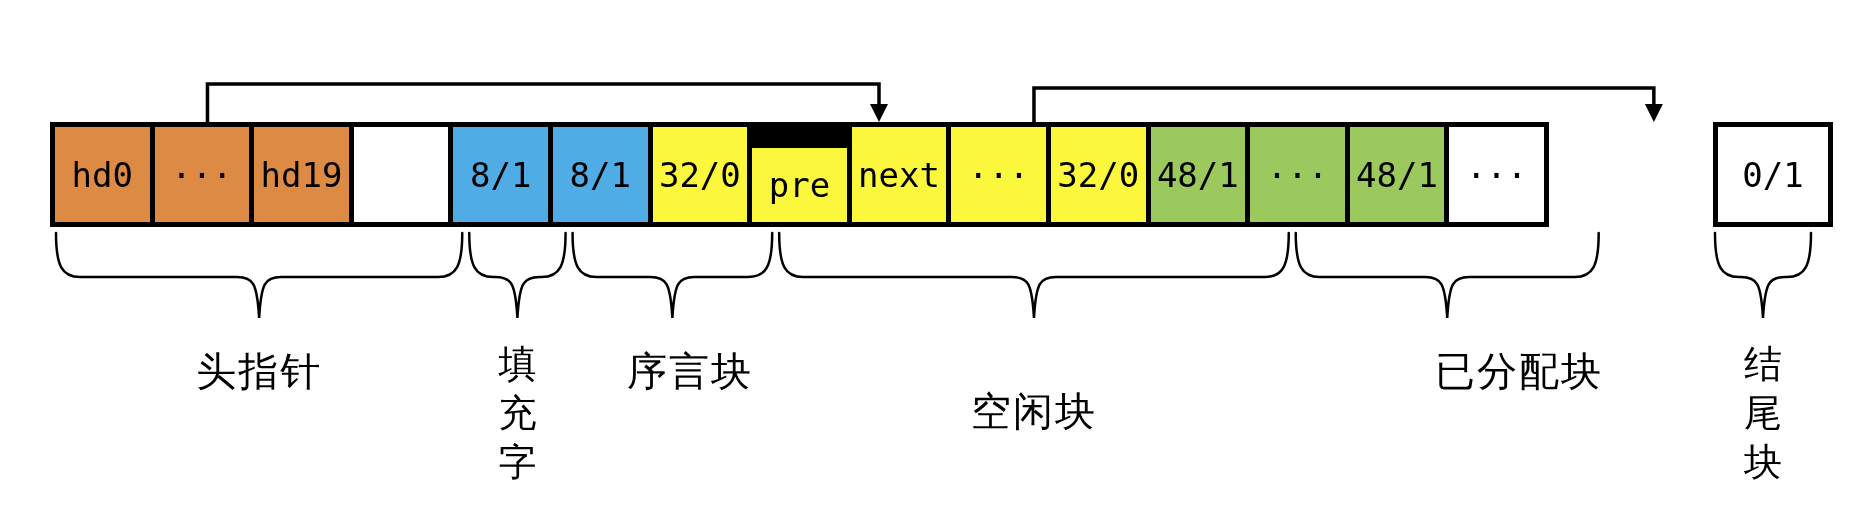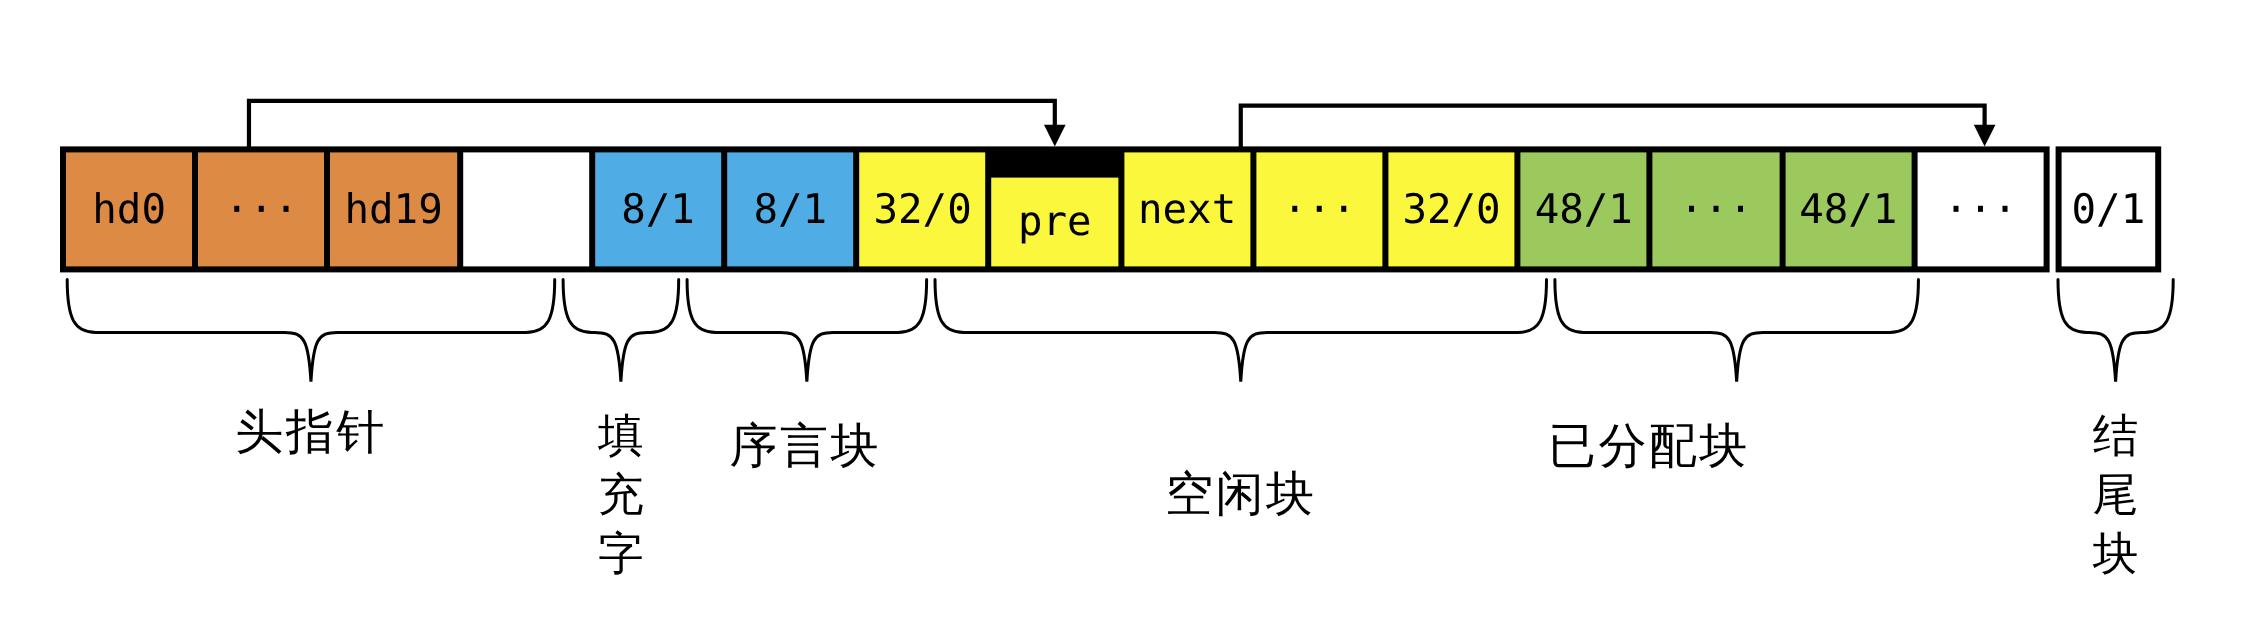--- a/index.html
+++ b/index.html
@@ -9,38 +9,38 @@
     background:#ffffff;
     overflow:hidden;
     font-family:"DejaVu Sans Mono", monospace;
   }
   #overlay{
     position:absolute;left:0;top:0;width:1870px;height:520px;
     pointer-events:none;
   }
   .heap-row{
     position:absolute;
-    left:50px;top:122px;width:1658px;height:105px;
+    left:50px;top:122px;width:1499px;height:105px;
     background:#000000;
     box-sizing:border-box;
     padding:5px;
     display:flex;
     gap:5px;
   }
   .cell{
     flex:1 1 0;
     display:flex;align-items:center;justify-content:center;
     font-size:34px;
     color:#000;
     white-space:nowrap;
     overflow:hidden;
   }
   .epilogue-box{
     position:absolute;
-    left:1713px;top:122px;width:88px;height:105px;
+    left:1713px;top:122px;width:120px;height:105px;
     box-sizing:border-box;
     border:5px solid #000;
     background:#fff;
     display:flex;align-items:center;justify-content:center;
     font-size:34px;color:#000;
   }
   .region-label{
     position:absolute;
     transform:translateX(-50%);
     font-family:"Liberation Sans","DejaVu Sans",sans-serif;
@@ -90,24 +90,24 @@
       <div class="cell" style="background: rgb(156, 201, 93);">···</div>
       <div class="cell" style="background: rgb(156, 201, 93);">48/1</div>
       <div class="cell" style="background: rgb(255, 255, 255);">···</div>
     </div>
 
   <div class="epilogue-box">
     <span>0/1</span>
   </div>
 
   <div id="labels">
-      <div class="region-label" style="left: 259.125px; top: 332px; text-align: right;">头指针</div>
+      <div class="region-label" style="left: 259.125px; top: 344px; text-align: right;">头指针</div>
       <div class="region-label vertical" style="left: 517.406px; top: 340px;">填
 充
 字</div>
-      <div class="region-label" style="left: 671px; top: 344px; font-family: Liberation Mono, monospace;">序言块</div>
+      <div class="region-label" style="left: 690px; top: 344px; font-family: Liberation Mono, monospace;">序言块</div>
       <div class="region-label" style="left: 1033.97px; top: 344px; margin-top: 40px;">空闲块</div>
-      <div class="region-label" style="left: 1374px; top: 344px;">已分配块</div>
+      <div class="region-label" style="left: 1519px; top: 344px;">已分配块</div>
       <div class="region-label vertical" style="left: 1763px; top: 340px;">结
 尾
 块</div>
     </div>
 </div>
 
 </body></html>

